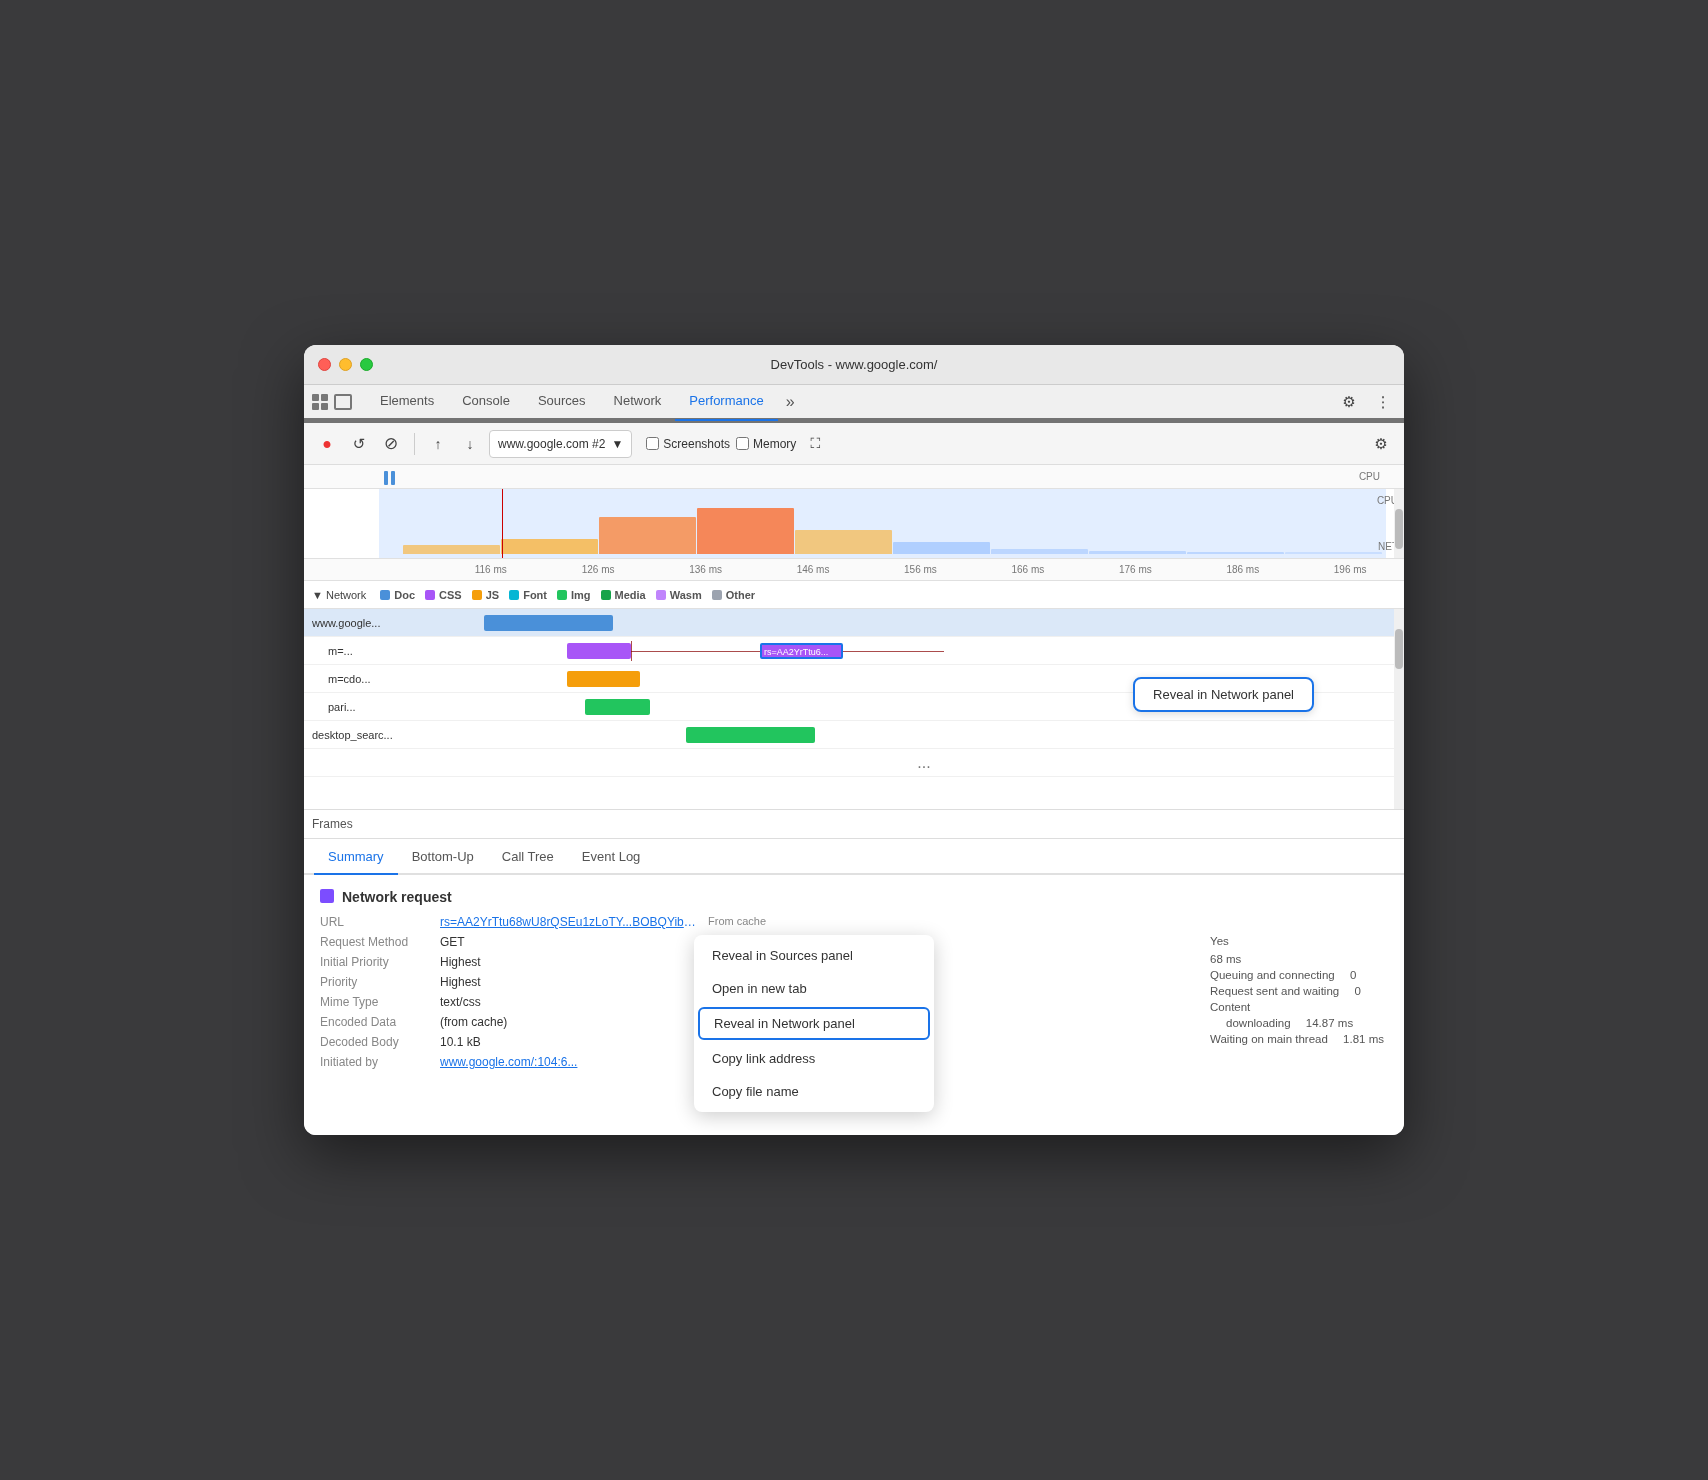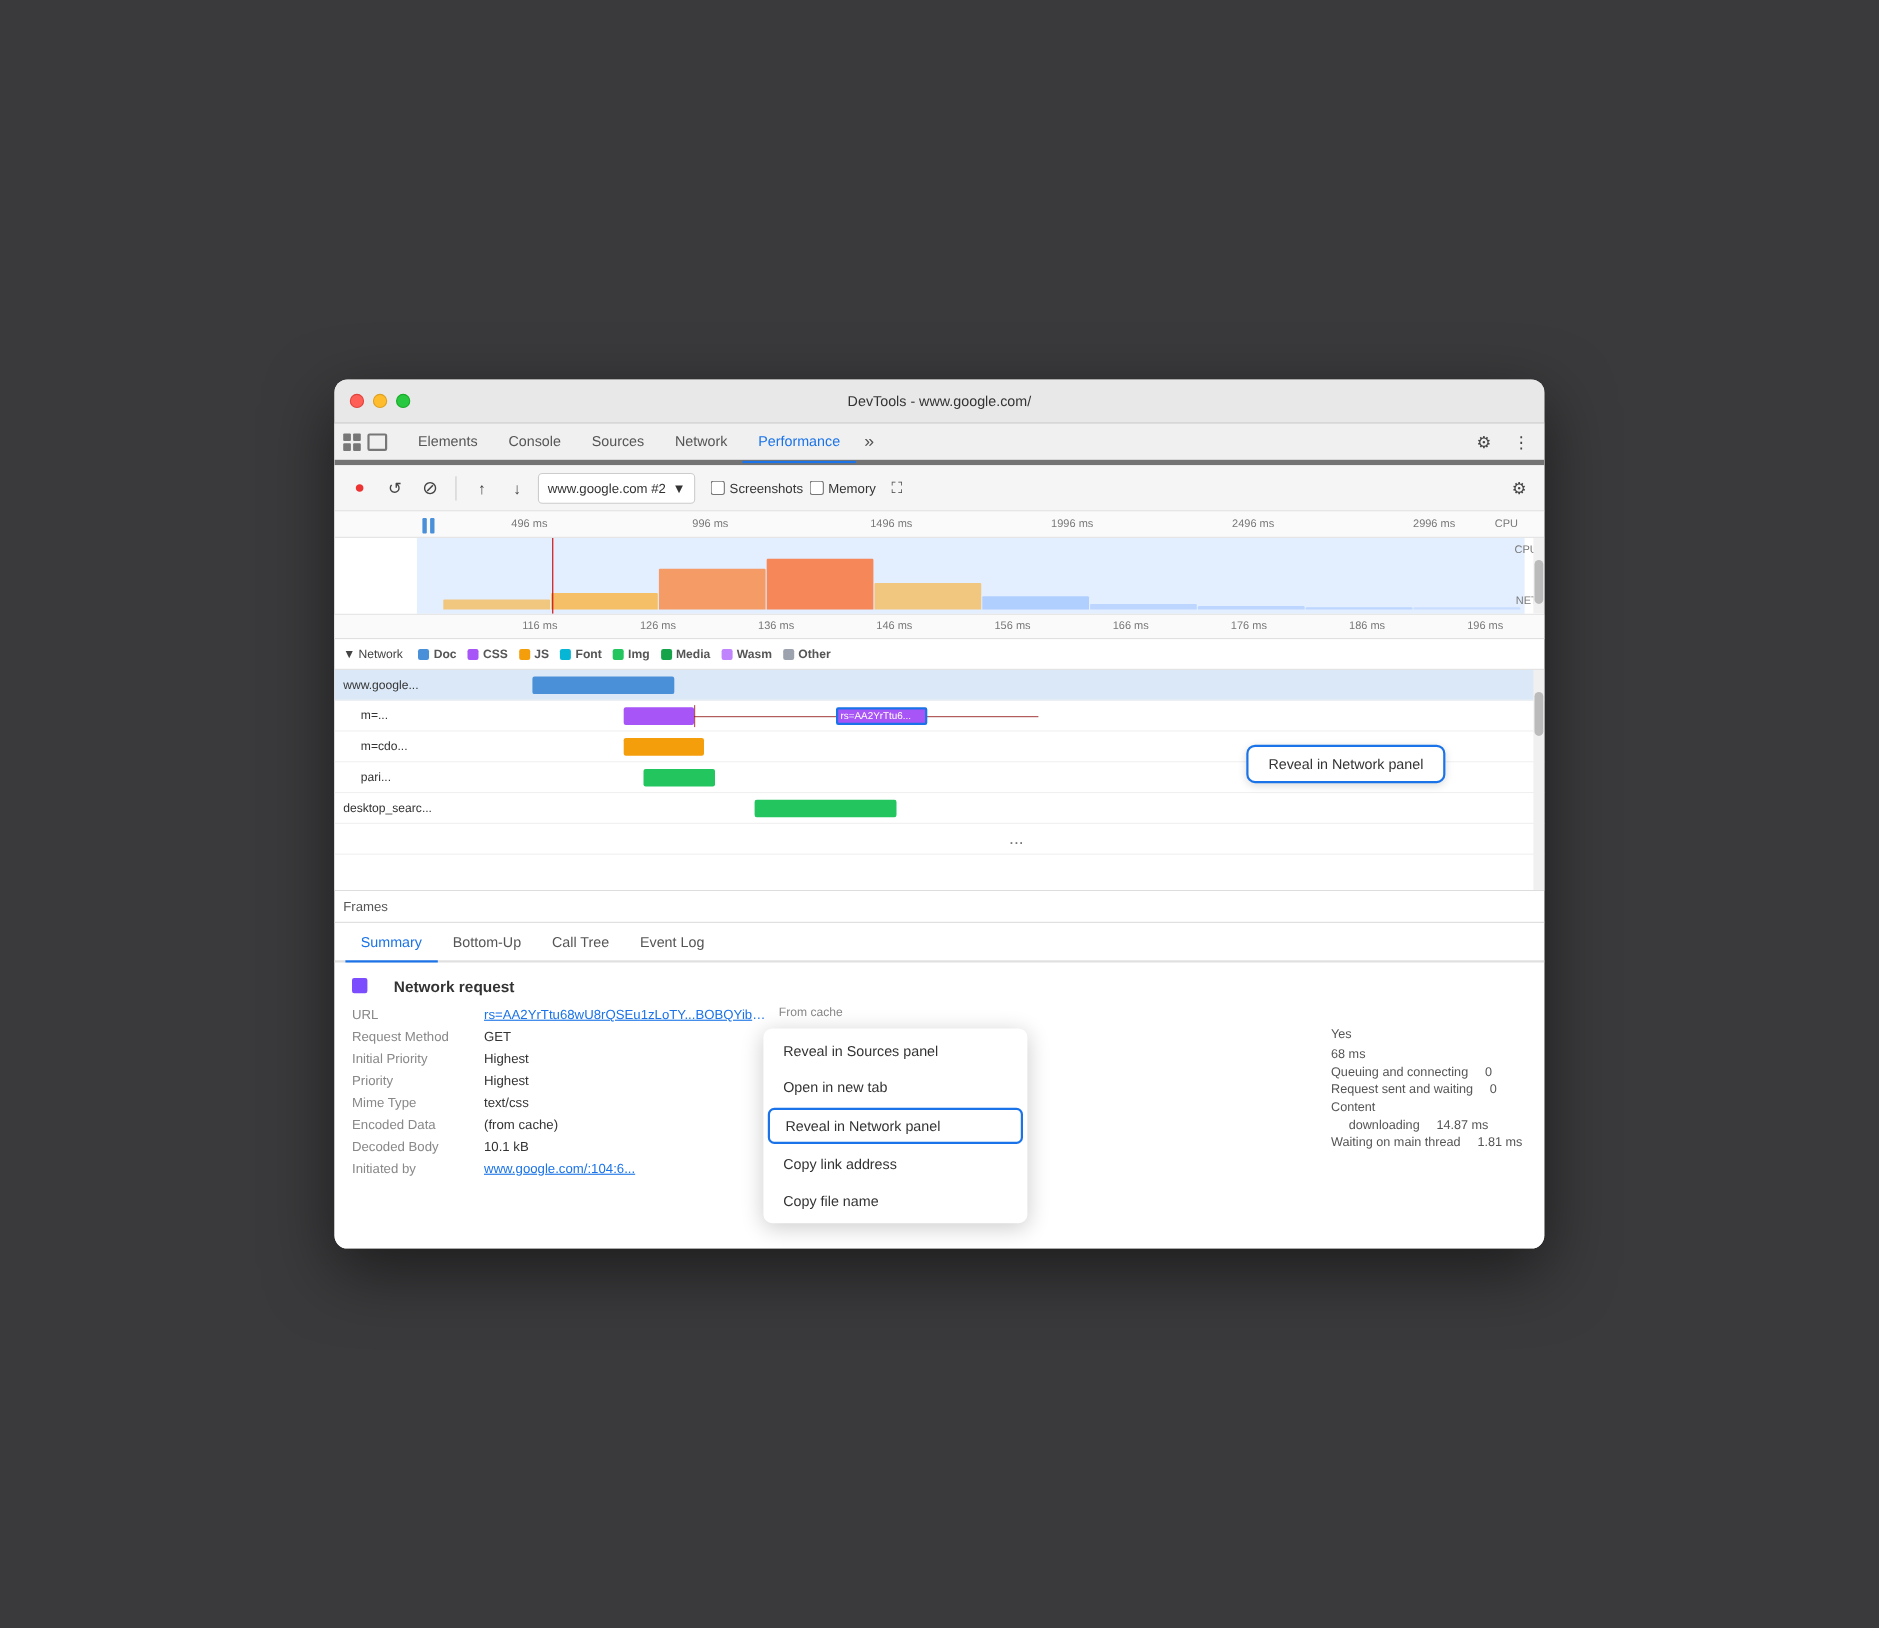--- a/index.html
+++ b/index.html
@@ -273,21 +273,21 @@
       font-size: 12.5px;
       position: relative;
     }
     .detail-title {
       font-size: 14px;
       font-weight: 600;
       color: #333;
       margin-bottom: 10px;
       display: flex;
       align-items: flex-start;
-      gap: 24px;
+      gap: 8px;
     }
     .detail-title-icon {
       width: 14px;
       height: 14px;
       background: #7c4dff;
       border-radius: 2px;
       display: inline-block;
     }
     .detail-row {
       display: flex;
@@ -453,28 +453,20 @@
       <div style="margin-left:auto;">
         <div class="toolbar-btn">⚙</div>
       </div>
     </div>
 
     <div style="position:relative;">
       <div class="timeline-ruler">
         <div style="position:absolute;left:80px;top:6px;display:flex;align-items:center;gap:3px;">
           <div class="pause-bar"></div>
           <div class="pause-bar"></div>
-        </div>
-        <div style="position:absolute;left:95px;right:18px;top:0;bottom:0;display:flex;align-items:center;">
-          <div class="ruler-tick">496 ms</div>
-          <div class="ruler-tick">996 ms</div>
-          <div class="ruler-tick">1496 ms</div>
-          <div class="ruler-tick">1996 ms</div>
-          <div class="ruler-tick">2496 ms</div>
-          <div class="ruler-tick">2996 ms</div>
         </div>
         <div style="position:absolute;right:24px;top:6px;font-size:10px;color:#777;">CPU</div>
       </div>
 
       <div class="timeline-cpu-net">
         <div class="blue-selection"></div>
         <div style="position:absolute;left:95px;right:18px;top:4px;bottom:4px;">
           <div class="mini-chart-bars">
             <div class="mcb" style="height:15%;background:rgba(255,160,0,0.5);"></div>
             <div class="mcb" style="height:25%;background:rgba(255,160,0,0.6);"></div>

